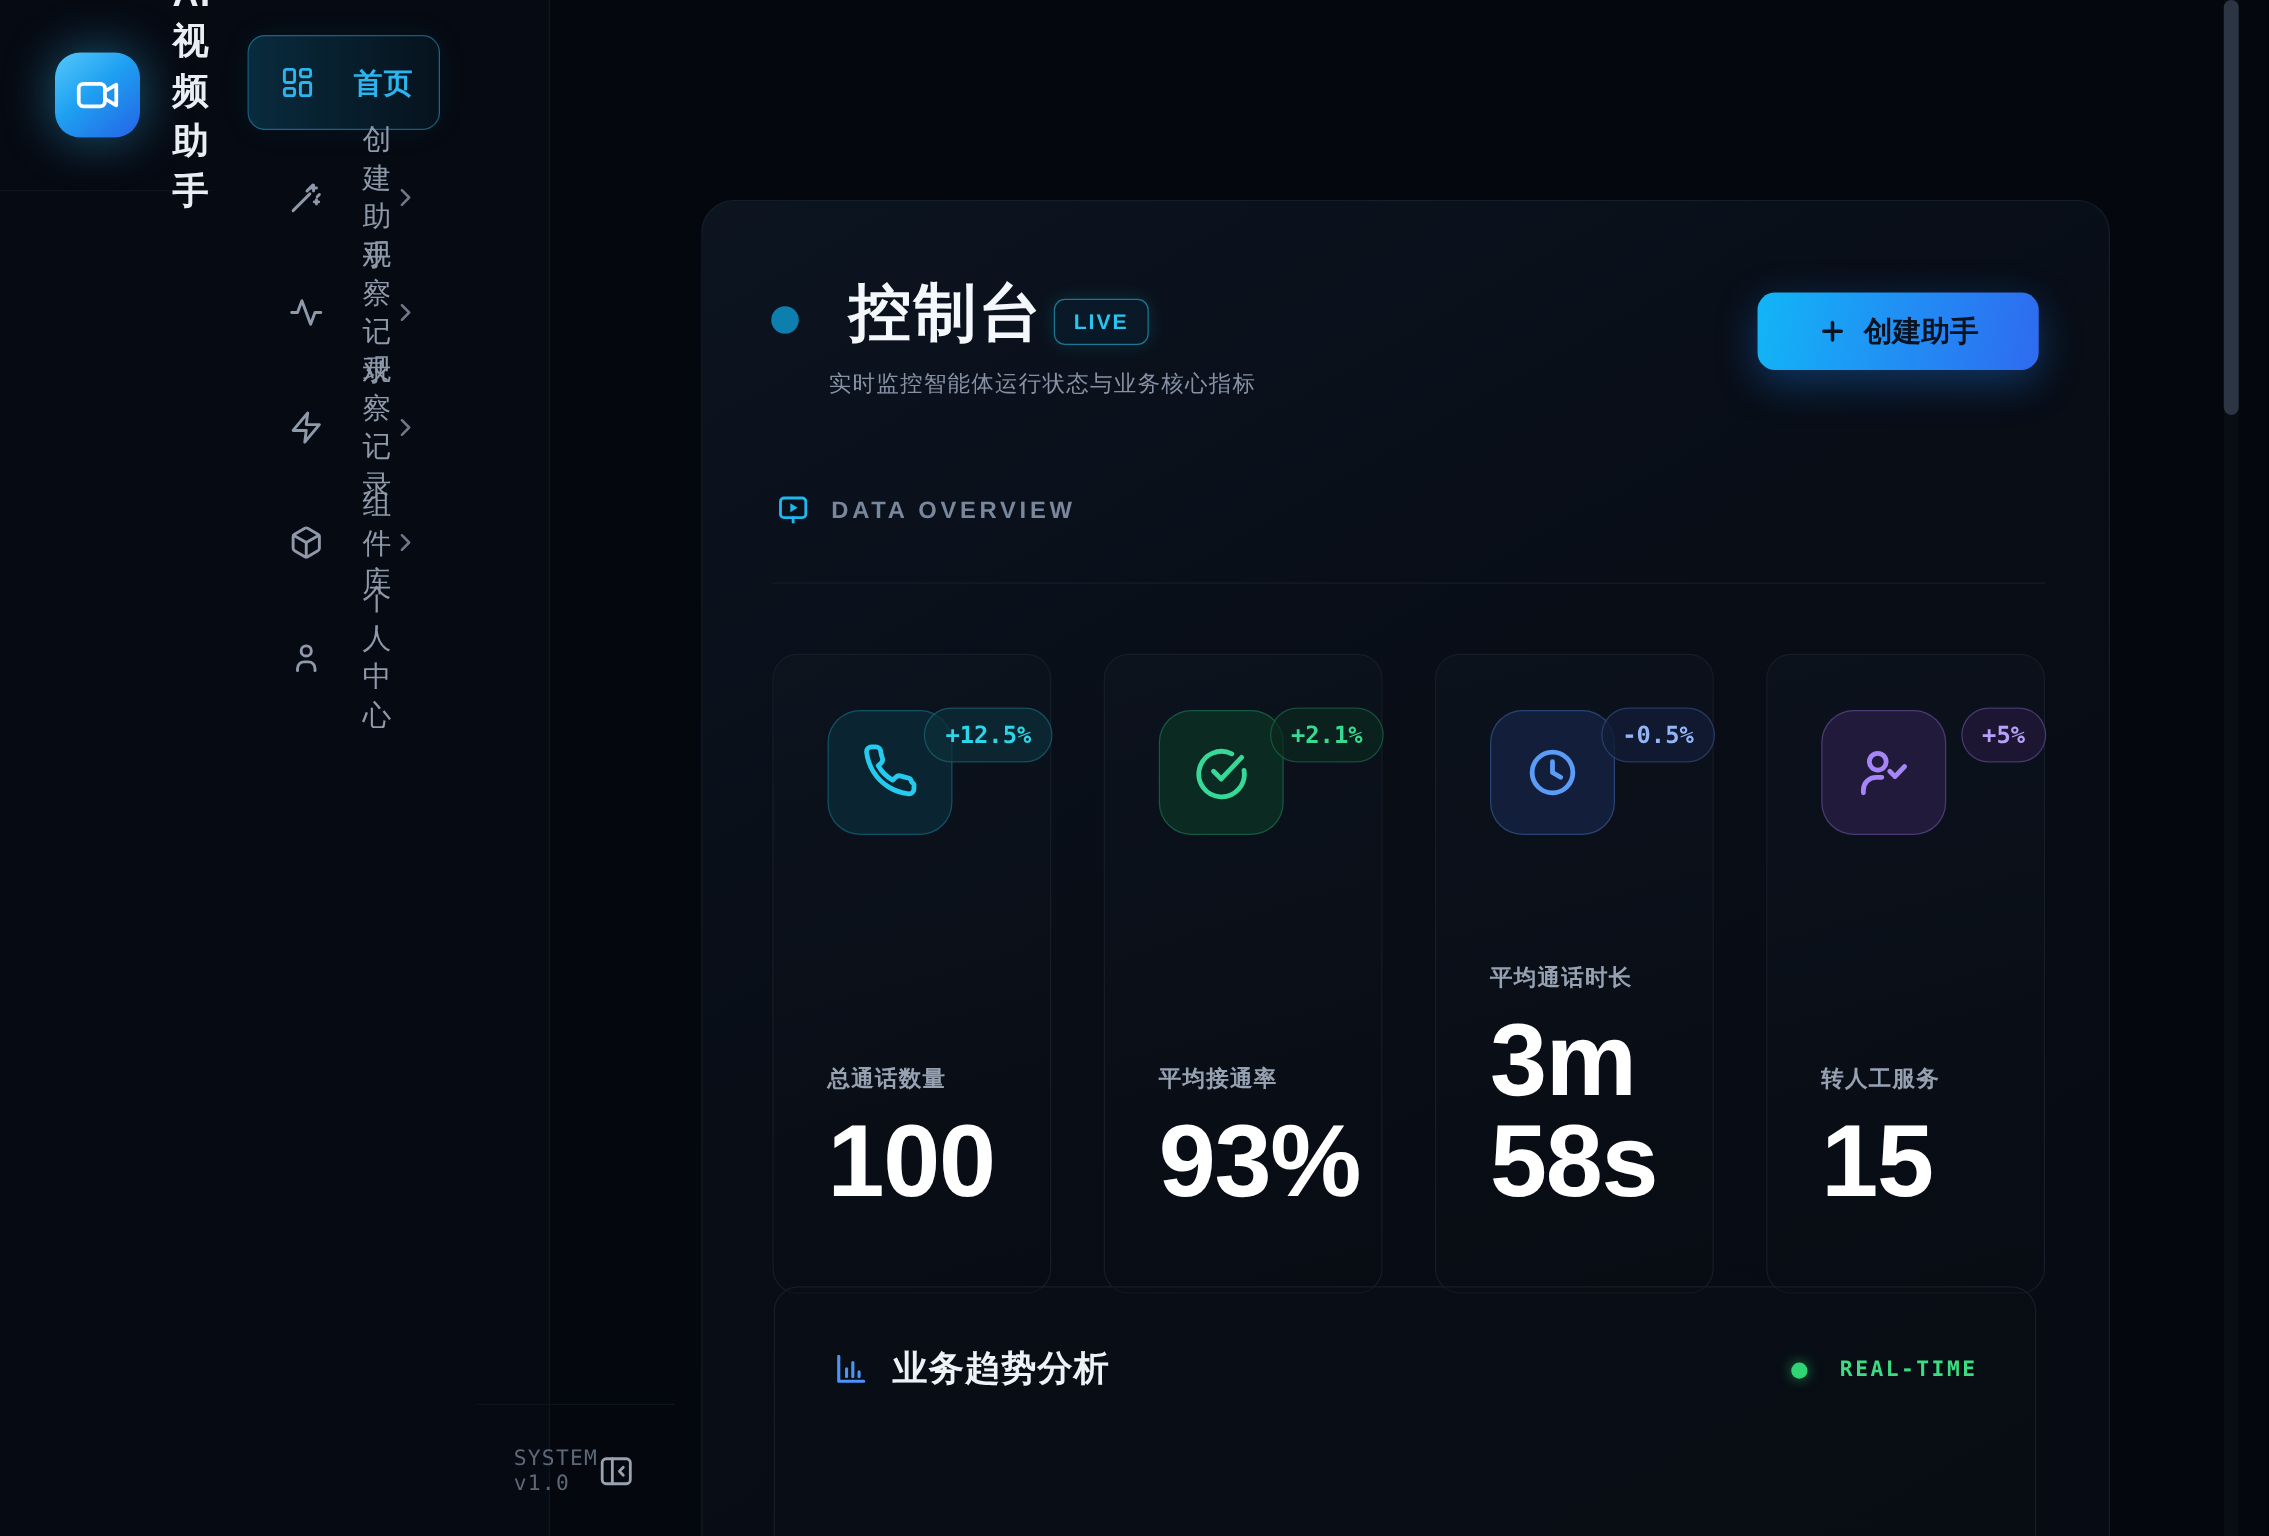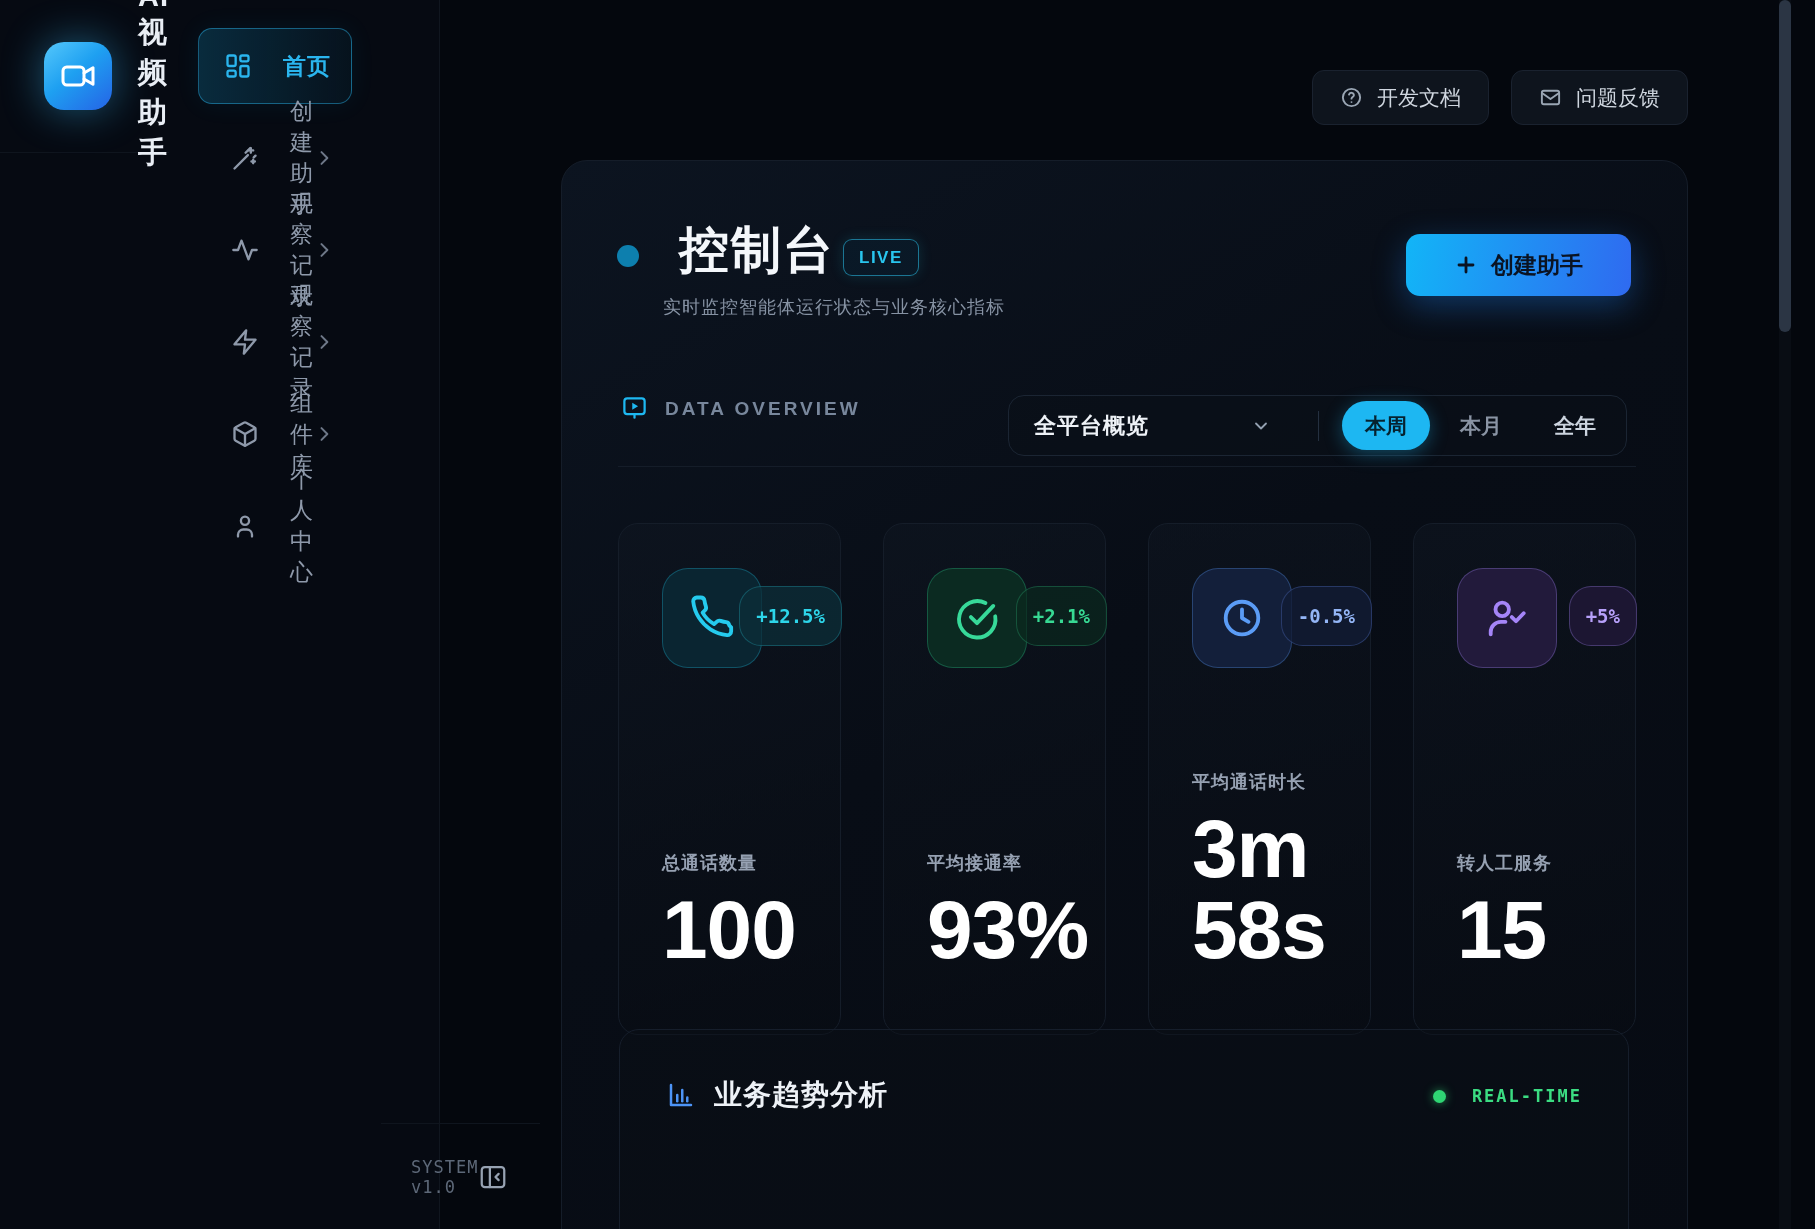--- a/index.html
+++ b/index.html
@@ -111,23 +111,23 @@
 
   
   .cards { position:absolute; top:362px; left:56px; display:grid; grid-template-columns:repeat(4,223px); gap:42px; }
   .card {
     position:relative; height:512px; border:1px solid #151d29; border-radius:20px;
     background:linear-gradient(165deg, rgba(15,22,33,.55), rgba(8,12,19,.65));
     padding:44px 20px 64px 43px; display:flex; flex-direction:column;
   }
   .tile { width:100px; height:100px; border-radius:26px; display:grid; place-items:center; }
   .badge {
-    position:absolute; top:42px; right:-2px; height:60px; padding:0 16px;
+    position:absolute; top:42px; right:-2px; height:44px; padding:0 16px;
     border-radius:22px; display:flex; align-items:center;
-    font-family:"DejaVu Sans Mono", monospace; font-size:19px; font-weight:700;margin-top:20px;
+    font-family:"DejaVu Sans Mono", monospace; font-size:19px; font-weight:700;
   }
   .card-bottom { margin-top:auto; }
   .stat-label { font-size:18px; font-weight:600; color:#96a1b2; margin-bottom:14px; letter-spacing:1px; }
   .stat-value { font-size:82px; font-weight:800; color:#ffffff; line-height:.99; letter-spacing:-1px; }
   .stat-value span { display:block; }
 
   .c1 .tile { background:#0a2531; border:1px solid rgba(34,200,238,.28); color:#25cbee; }
   .c1 .badge { color:#2dd5e9; background:rgba(12,45,56,.75); border:1px solid rgba(45,213,233,.25); }
   .c2 .tile { background:#0b2a21; border:1px solid rgba(52,211,153,.28); color:#37d999; }
   .c2 .badge { color:#37d993; background:rgba(10,40,30,.70); border:1px solid rgba(55,217,147,.25); }
@@ -264,41 +264,20 @@
       <button class="collapse-btn">
         <svg width="30" height="30" viewBox="0 0 24 24" fill="none" stroke="currentColor" stroke-width="1.8" stroke-linecap="round" stroke-linejoin="round">
             <rect x="3" y="4" width="18" height="16" rx="2.5"></rect>
             <path d="M9.5 4v16"></path>
             <path d="m16.5 9.5-2.5 2.5 2.5 2.5"></path>
           </svg>
       </button>
     </div>
   </aside>
 
-  <div class="top-actions">
-    <button class="top-btn">
-      <span class="tb-icon">
-        <svg width="23" height="23" viewBox="0 0 24 24" fill="none" stroke="currentColor" stroke-width="2" stroke-linecap="round" stroke-linejoin="round">
-            <circle cx="12" cy="12" r="9"></circle>
-            <path d="M9.4 9a2.6 2.6 0 0 1 5.1.6c0 1.7-2.5 2.2-2.5 3.6"></path>
-            <path d="M12 16.8h.01"></path>
-          </svg>
-      </span>
-      <span>开发文档</span>
-    </button>
-    <button class="top-btn">
-      <span class="tb-icon">
-        <svg width="23" height="23" viewBox="0 0 24 24" fill="none" stroke="currentColor" stroke-width="2" stroke-linecap="round" stroke-linejoin="round">
-            <rect x="3" y="5" width="18" height="14" rx="2"></rect>
-            <path d="m3.5 7.5 8.5 6 8.5-6"></path>
-          </svg>
-      </span>
-      <span>问题反馈</span>
-    </button>
-  </div>
 
   <section class="panel">
 
     <span class="console-dot"></span>
     <h1 class="console-title">控制台</h1>
     <span class="live-badge">LIVE</span>
     <p class="console-subtitle">实时监控智能体运行状态与业务核心指标</p>
 
     <button class="create-btn">
       <span>
@@ -313,34 +292,20 @@
       <span class="ov-icon">
         <svg width="27" height="27" viewBox="0 0 24 24" fill="none" stroke="currentColor" stroke-width="2" stroke-linecap="round" stroke-linejoin="round">
             <rect x="3" y="3" width="18" height="14" rx="2.5"></rect>
             <path d="M10 6.8v6.4l5.2-3.2z" fill="currentColor" stroke="none"></path>
             <path d="M12 17v3.2"></path>
           </svg>
       </span>
       <span class="ov-label">DATA OVERVIEW</span>
     </div>
 
-    <div class="control-group">
-      <span class="dd-label">全平台概览</span>
-      <span class="dd-chevron">
-        <svg width="20" height="20" viewBox="0 0 24 24" fill="none" stroke="currentColor" stroke-width="2.2" stroke-linecap="round" stroke-linejoin="round">
-            <path d="m6 9 6 6 6-6"></path>
-          </svg>
-      </span>
-      <span class="v-divider"></span>
-      <div class="tabs">
-        <span class="tab active">本周</span>
-        <span class="tab">本月</span>
-        <span class="tab alt">全年</span>
-      </div>
-    </div>
 
     <div class="ov-divider"></div>
 
     <div class="cards">
 
       <div class="card c1">
         <div class="tile">
           <span>
             <svg width="46" height="46" viewBox="0 0 24 24" fill="none" stroke="currentColor" stroke-width="2" stroke-linecap="round" stroke-linejoin="round">
                 <path d="M22 16.9v2a2 2 0 0 1-2.2 2 19.8 19.8 0 0 1-8.6-3 19.5 19.5 0 0 1-6-6 19.8 19.8 0 0 1-3-8.6A2 2 0 0 1 4.1 1.3h2a2 2 0 0 1 2 1.7c.1 1 .4 2 .7 2.9a2 2 0 0 1-.5 2.1L7.1 9.2a16 16 0 0 0 6 6l1.3-1.2a2 2 0 0 1 2.1-.5c.9.3 1.9.6 2.9.7a2 2 0 0 1 1.6 1.7z"></path>

